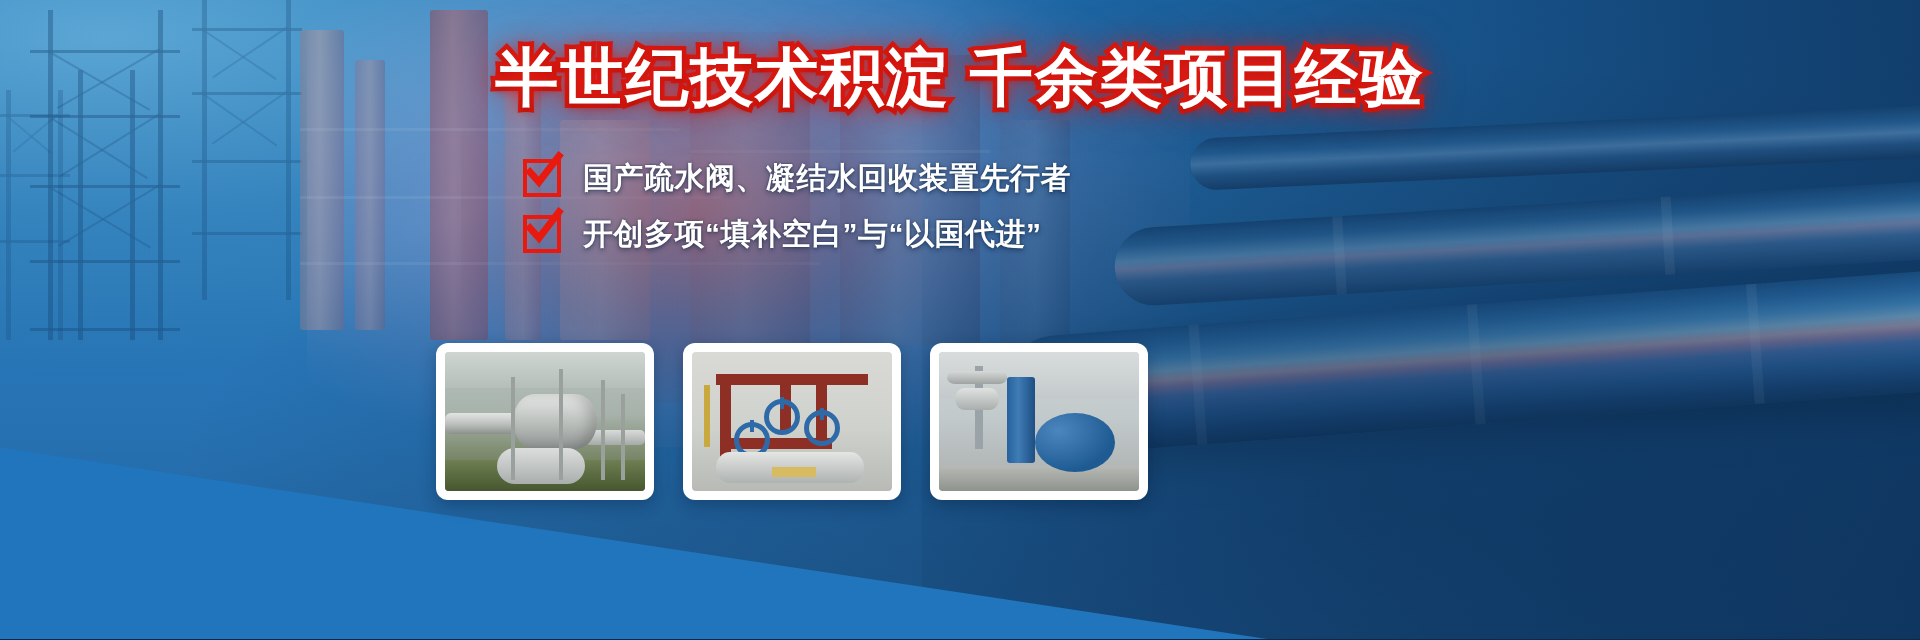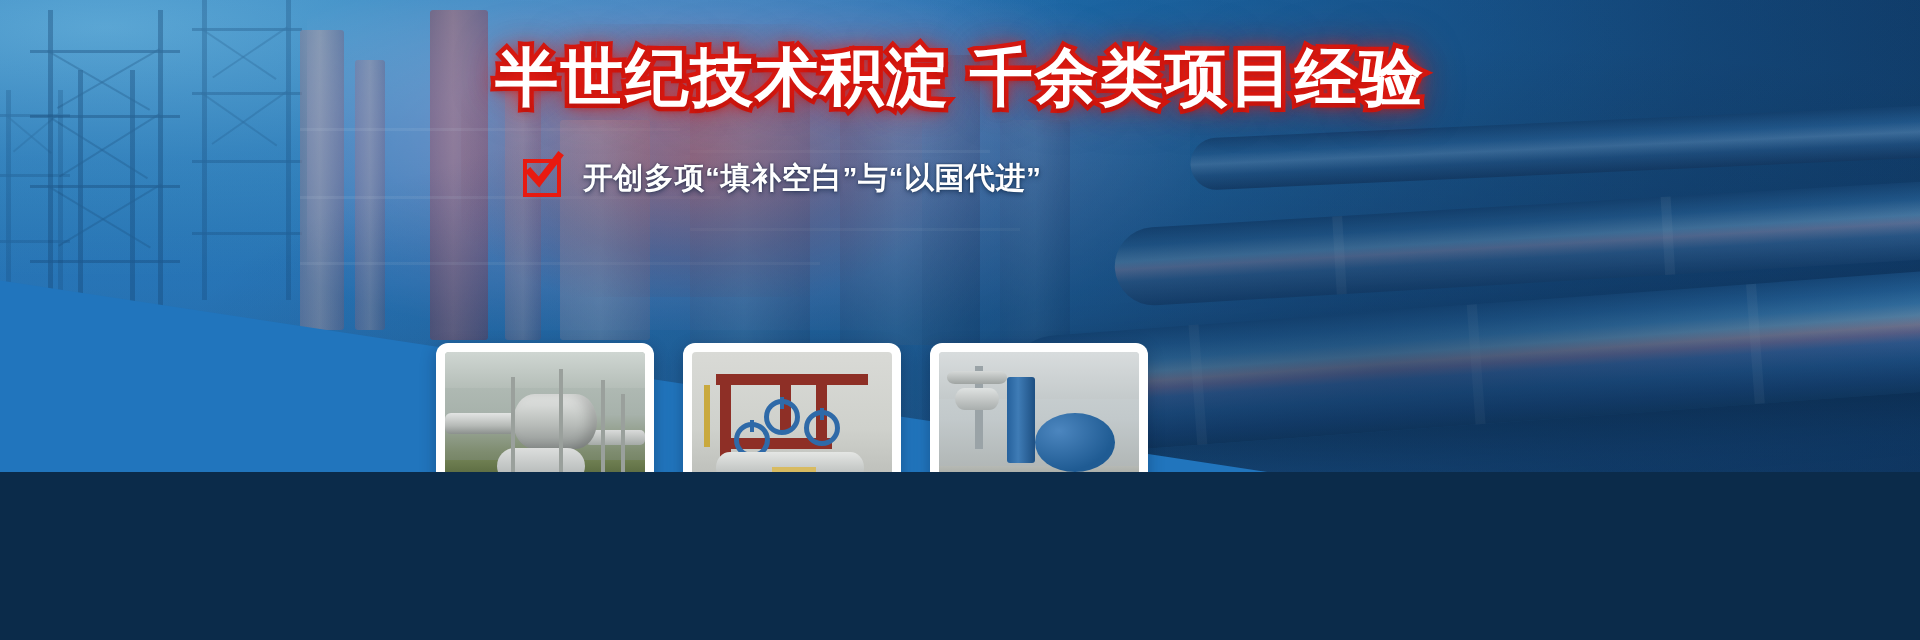--- a/index.html
+++ b/index.html
@@ -1,20 +1,20 @@
 <!DOCTYPE html>
 <html><head>
 <meta charset="utf-8">
 <style>
   html,body{margin:0;padding:0;background:#0b2b4a;}
   body{font-family:"Liberation Sans","DejaVu Sans",sans-serif;}
 
   #banner{
     position:relative;
-    width:1920px;height:472px;
+    width:1920px;height:639px;
     overflow:hidden;
     background:#1d4ed8;
   }
 
   
   .bg-base{
     position:absolute;inset:0;
     background:
       linear-gradient(180deg,#1f6fae 0%,#2a7cb8 35%,#2e7ec0 60%,#2a6ea8 100%);
   }
@@ -291,20 +291,28 @@
 
   <div class="wedge2"></div>
   <div class="wedge"></div>
 
   <div class="headline-wrap">
     <div class="headline">半世纪技术积淀  千余类项目经验</div>
   </div>
 
   <div class="bullets">
 
+    <div class="bullet">
+      <span class="chk">
+        <svg viewBox="0 0 42 42" aria-hidden="true">
+          <path d="M7 21 L16 31 L36 5" fill="none" stroke="#e81a10" stroke-width="7" stroke-linecap="square" stroke-linejoin="miter"></path>
+        </svg>
+      </span>
+      <span class="btext">国产疏水阀、凝结水回收装置先行者</span>
+    </div>
 
     <div class="bullet">
       <span class="chk">
         <svg viewBox="0 0 42 42" aria-hidden="true">
           <path d="M7 21 L16 31 L36 5" fill="none" stroke="#e81a10" stroke-width="7" stroke-linecap="square" stroke-linejoin="miter"></path>
         </svg>
       </span>
       <span class="btext">开创多项“填补空白”与“以国代进”</span>
     </div>
 

